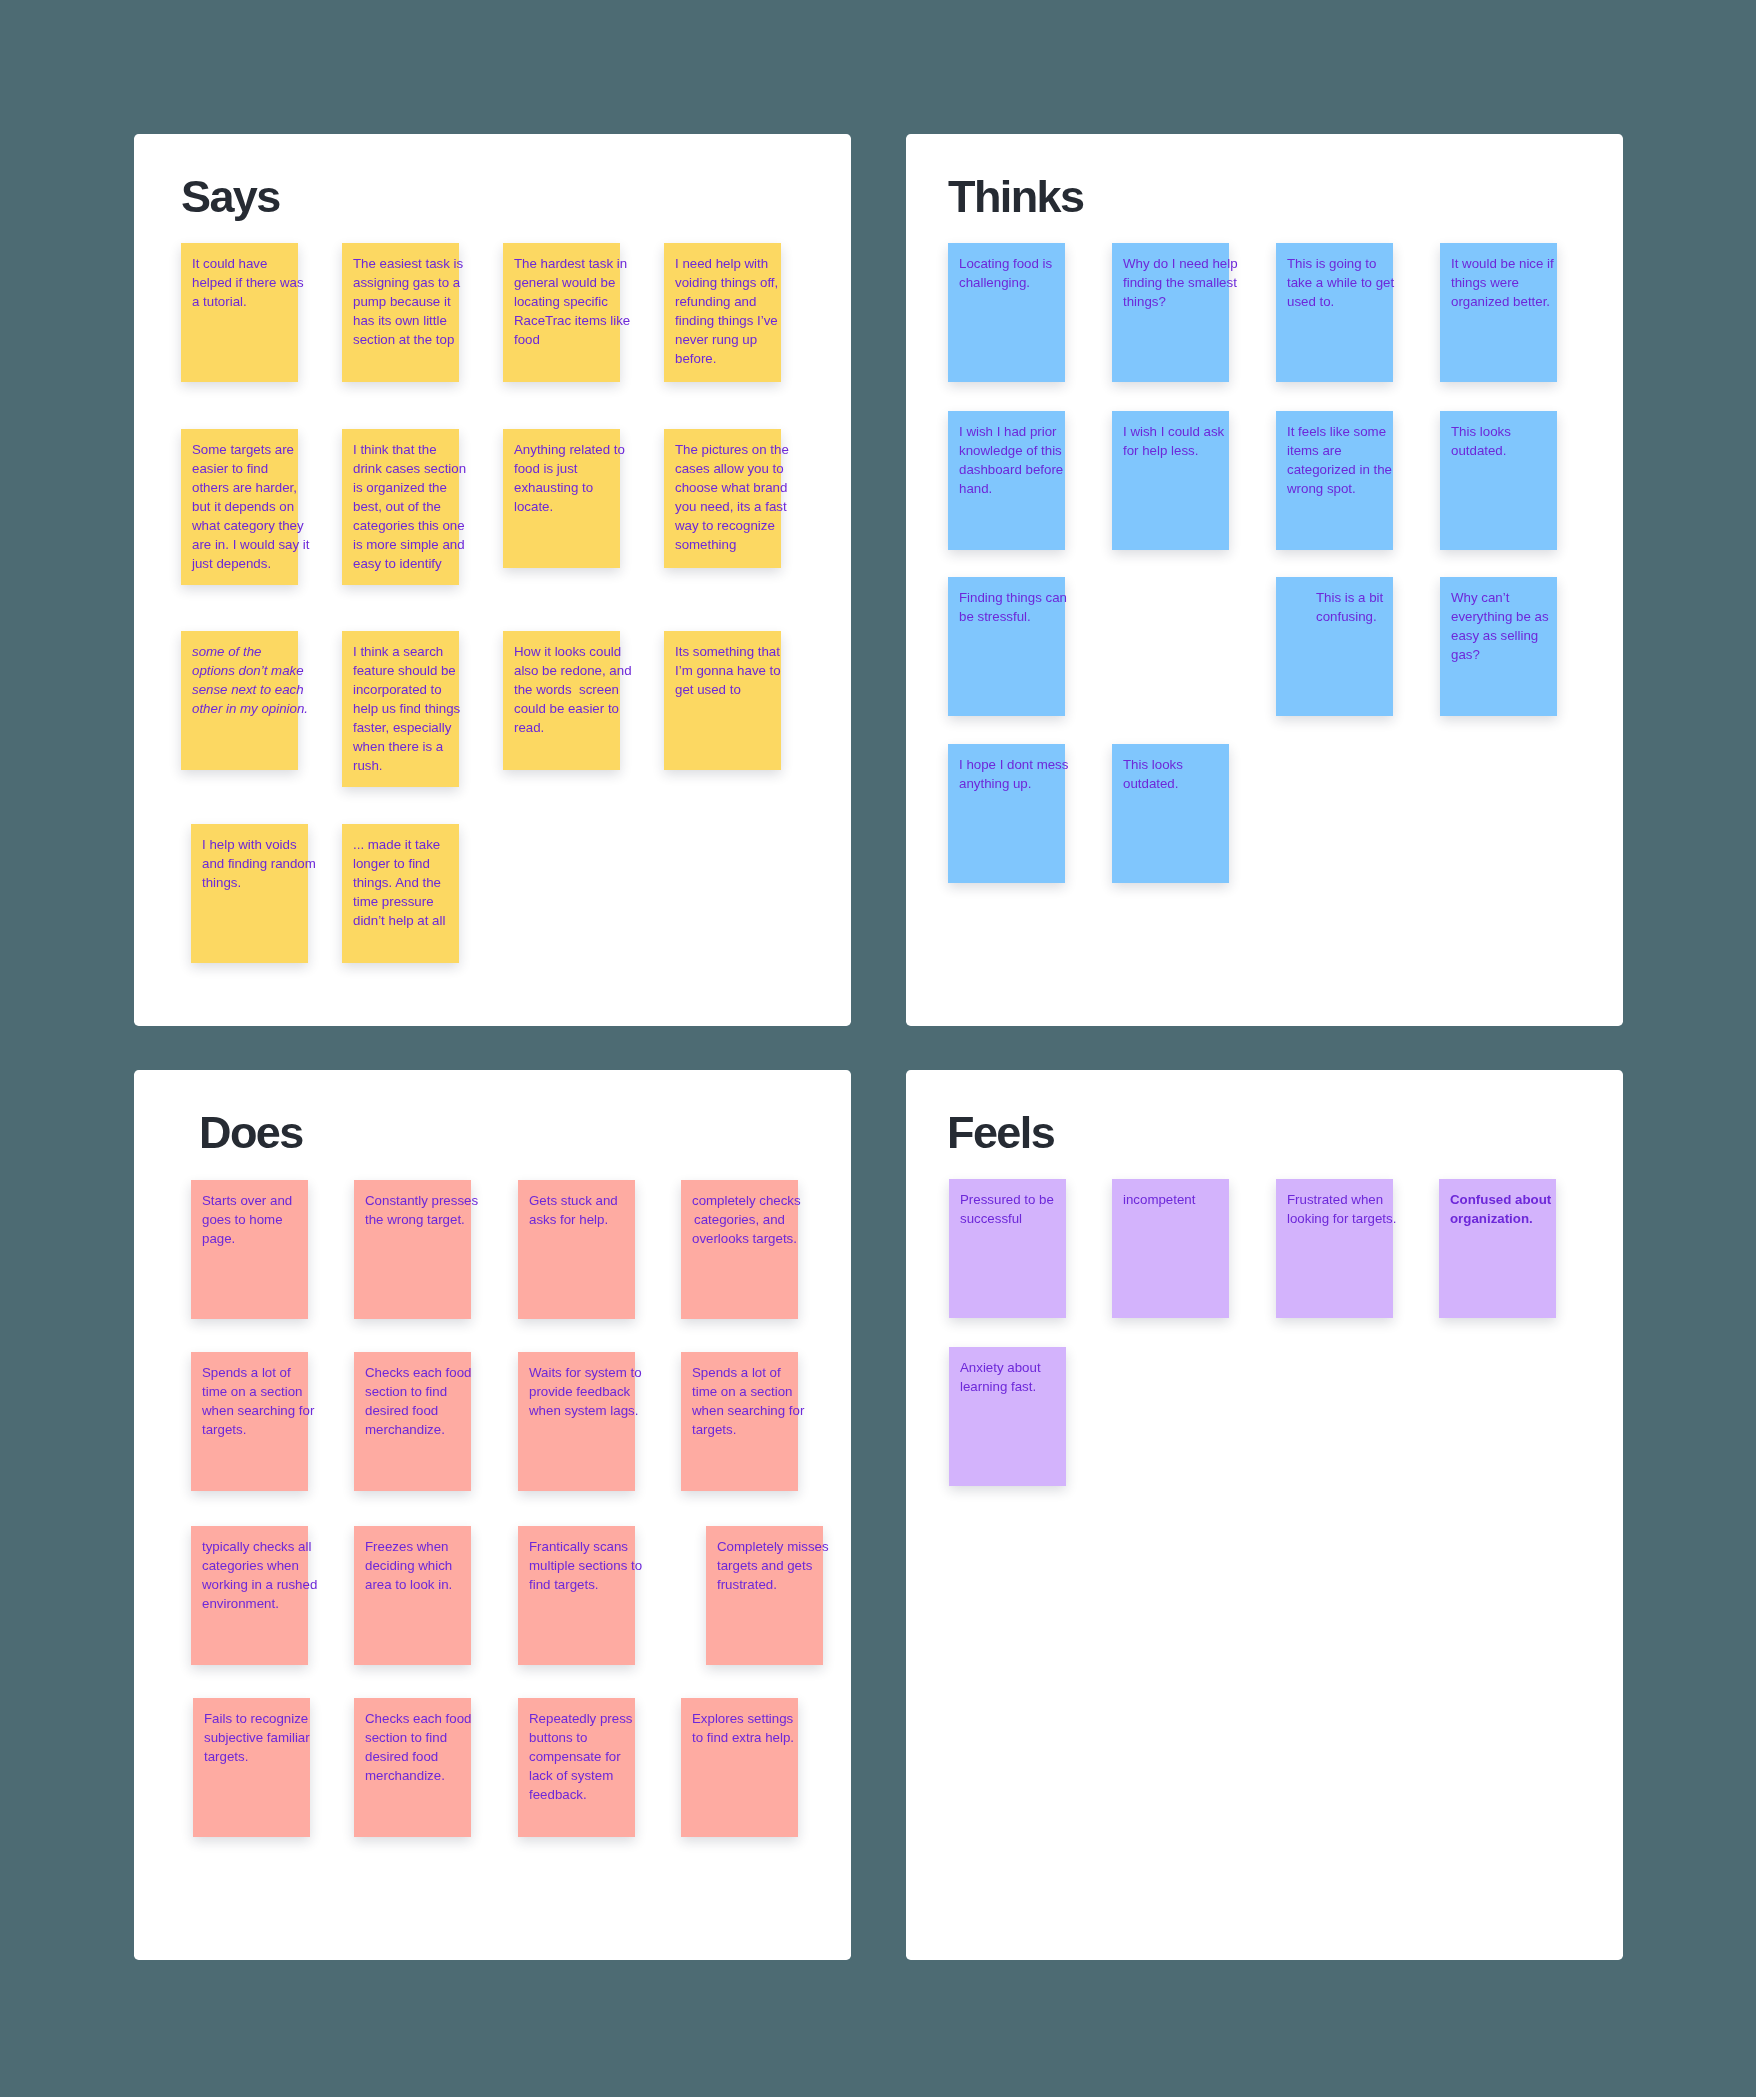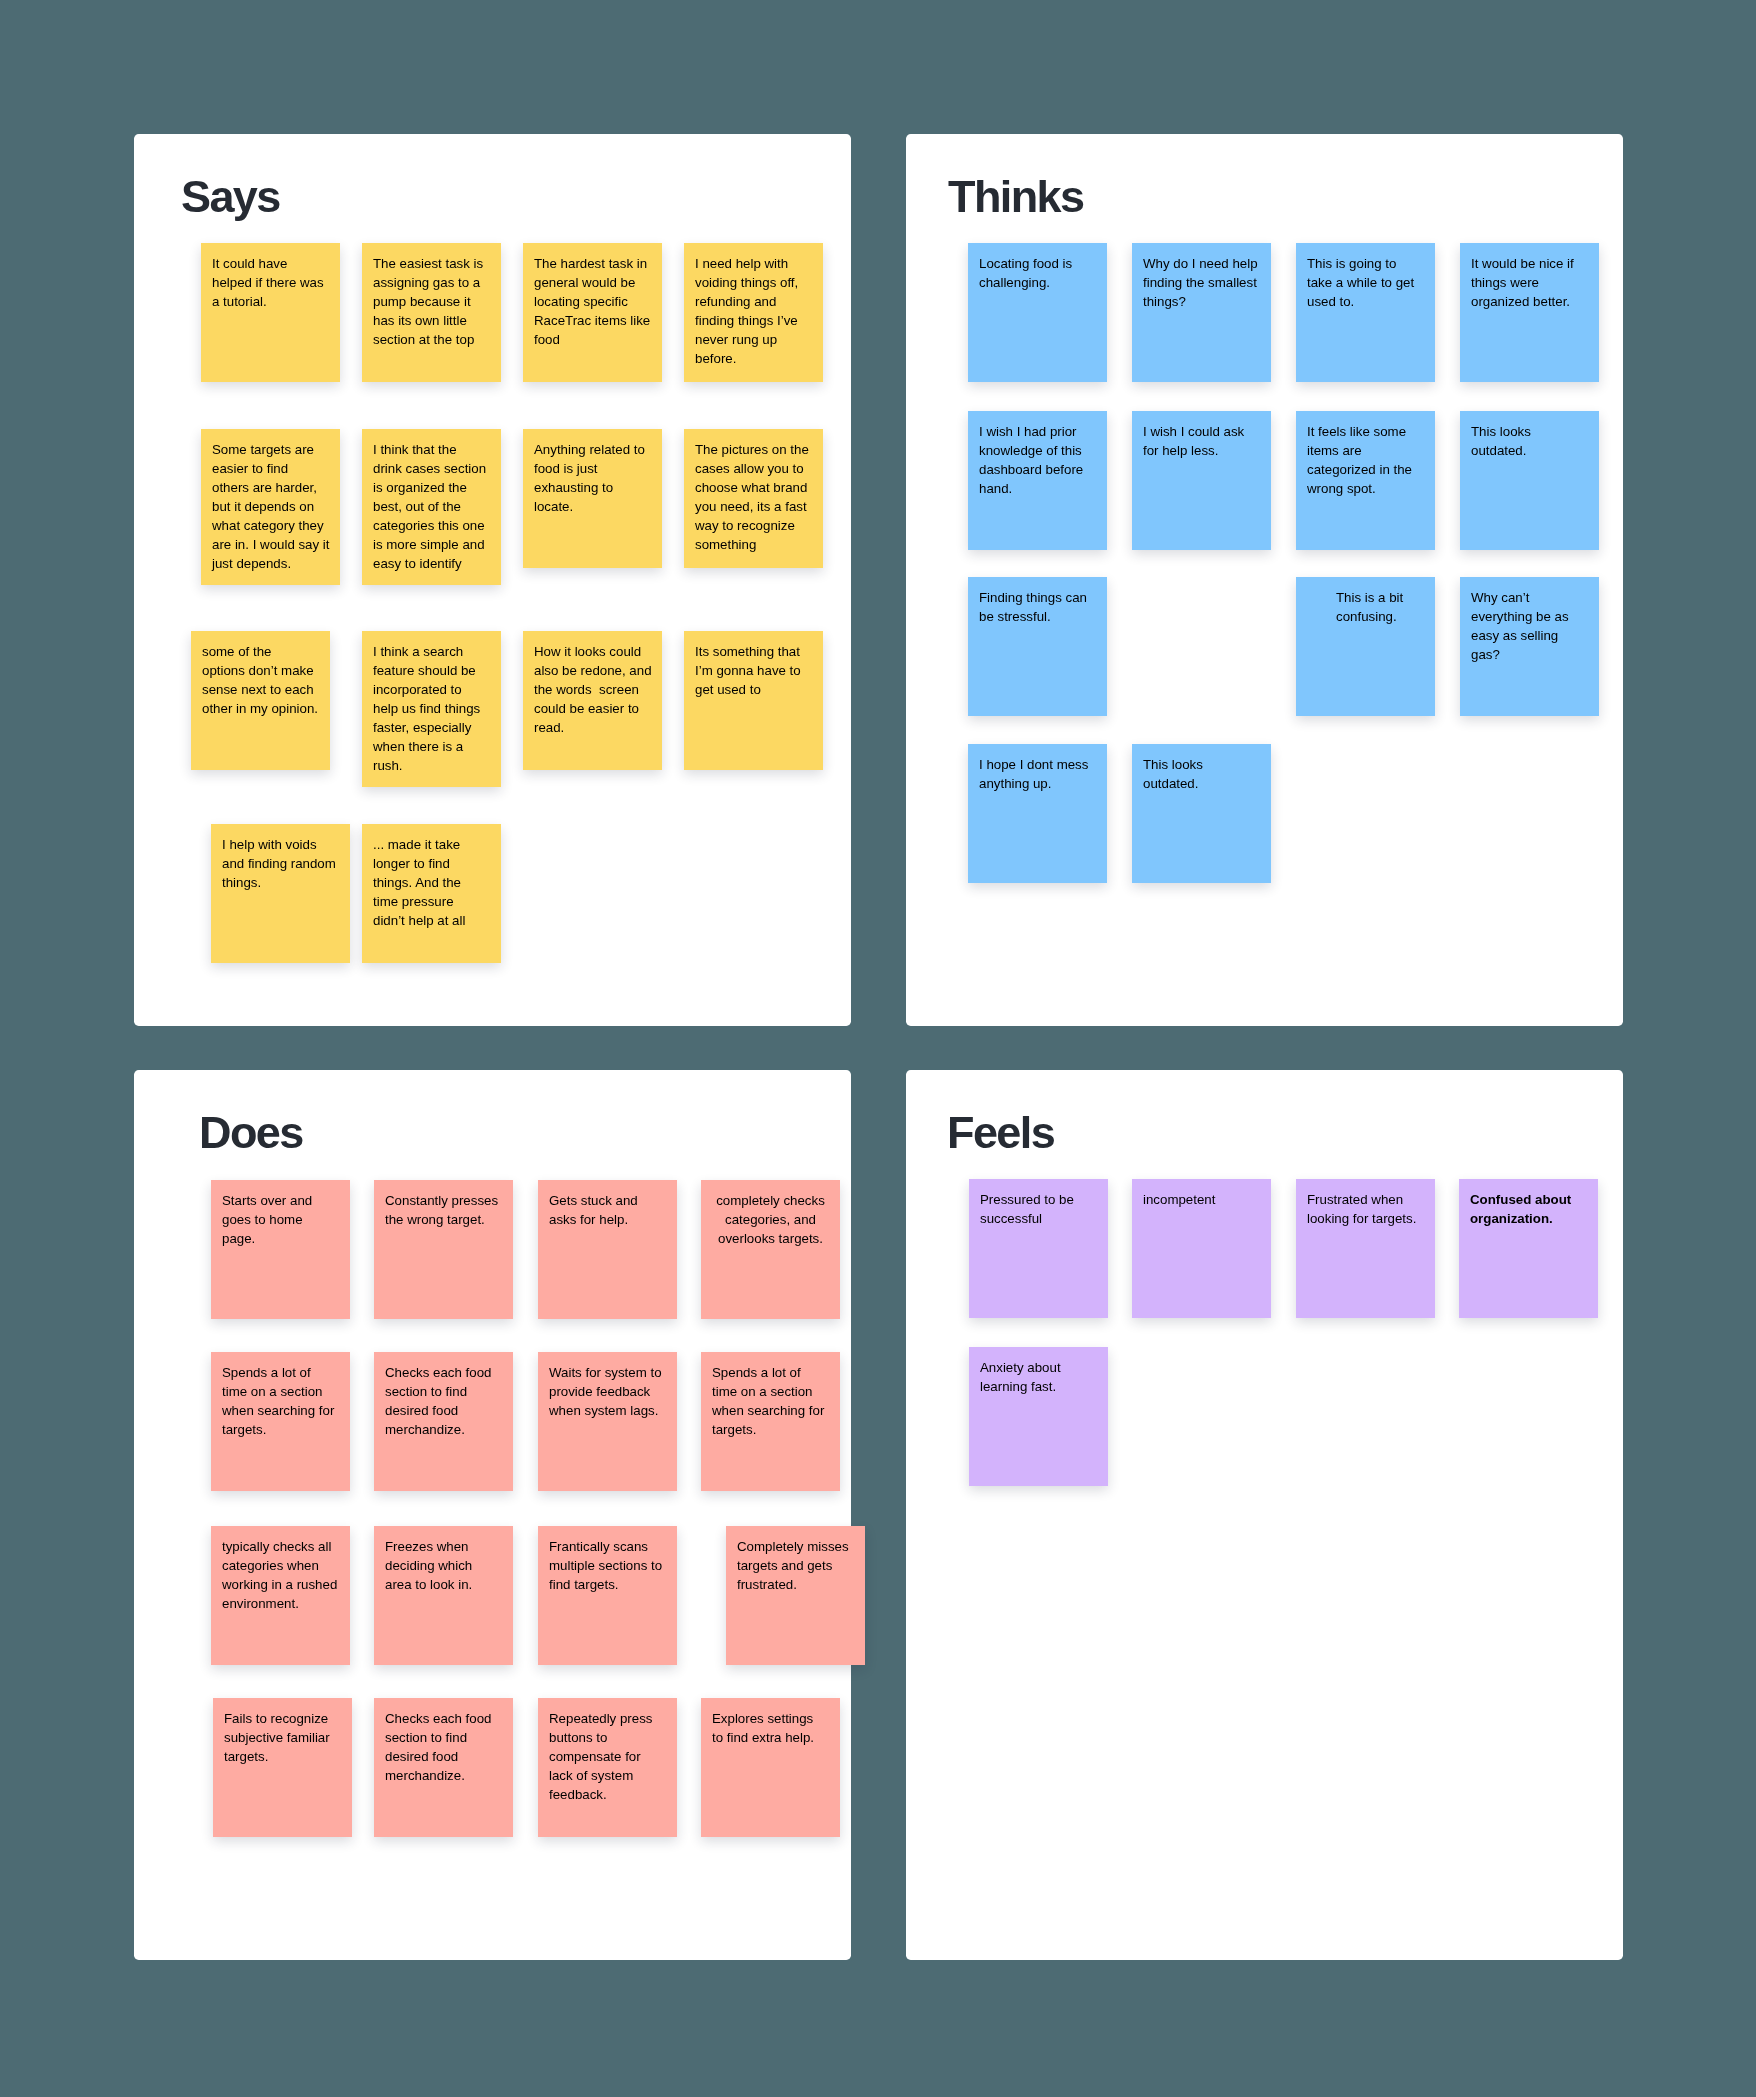--- a/index.html
+++ b/index.html
@@ -24,28 +24,27 @@
     position: absolute;
     font-size: 45px;
     font-weight: 700;
     letter-spacing: -1.6px;
     color: #262b33;
     line-height: 45px;
     white-space: nowrap;
   }
   .note {
     position: absolute;
-    width: 139px;
+    width: 117px;
     min-height: 139px;
     padding: 11px 11px 11.6px 11px;
     font-size: 13.3px;
     line-height: 19px;
-    color: #000000;
+    color: #6d28d9;
     box-shadow: 0 4.7px 11.6px rgba(22,31,56,0.16);
-    margin-left: 20px;
   }
   .note-line { white-space: pre; display: block; }
   .note-says   { background: #fcd862; }
   .note-thinks { background: #80c6fd; }
   .note-does   { background: #feaba2; }
   .note-feels  { background: #d3b3fc; }
 </style>
 </head>
 <body>
 
@@ -105,21 +104,21 @@
     <span class="note-line">locate.</span>
   </article>
   <article class="note note-says" style="left:664px; top:429px;">
     <span class="note-line">The pictures on the</span>
     <span class="note-line">cases allow you to</span>
     <span class="note-line">choose what brand</span>
     <span class="note-line">you need, its a fast</span>
     <span class="note-line">way to recognize</span>
     <span class="note-line">something</span>
   </article>
-  <article class="note note-says" style="left:171px; top:631px;">
+  <article class="note note-says" style="left:181px; top:631px;font-style:italic;">
     <span class="note-line">some of the</span>
     <span class="note-line">options don’t make</span>
     <span class="note-line">sense next to each</span>
     <span class="note-line">other in my opinion.</span>
   </article>
   <article class="note note-says" style="left:342px; top:631px;">
     <span class="note-line">I think a search</span>
     <span class="note-line">feature should be</span>
     <span class="note-line">incorporated to</span>
     <span class="note-line">help us find things</span>

